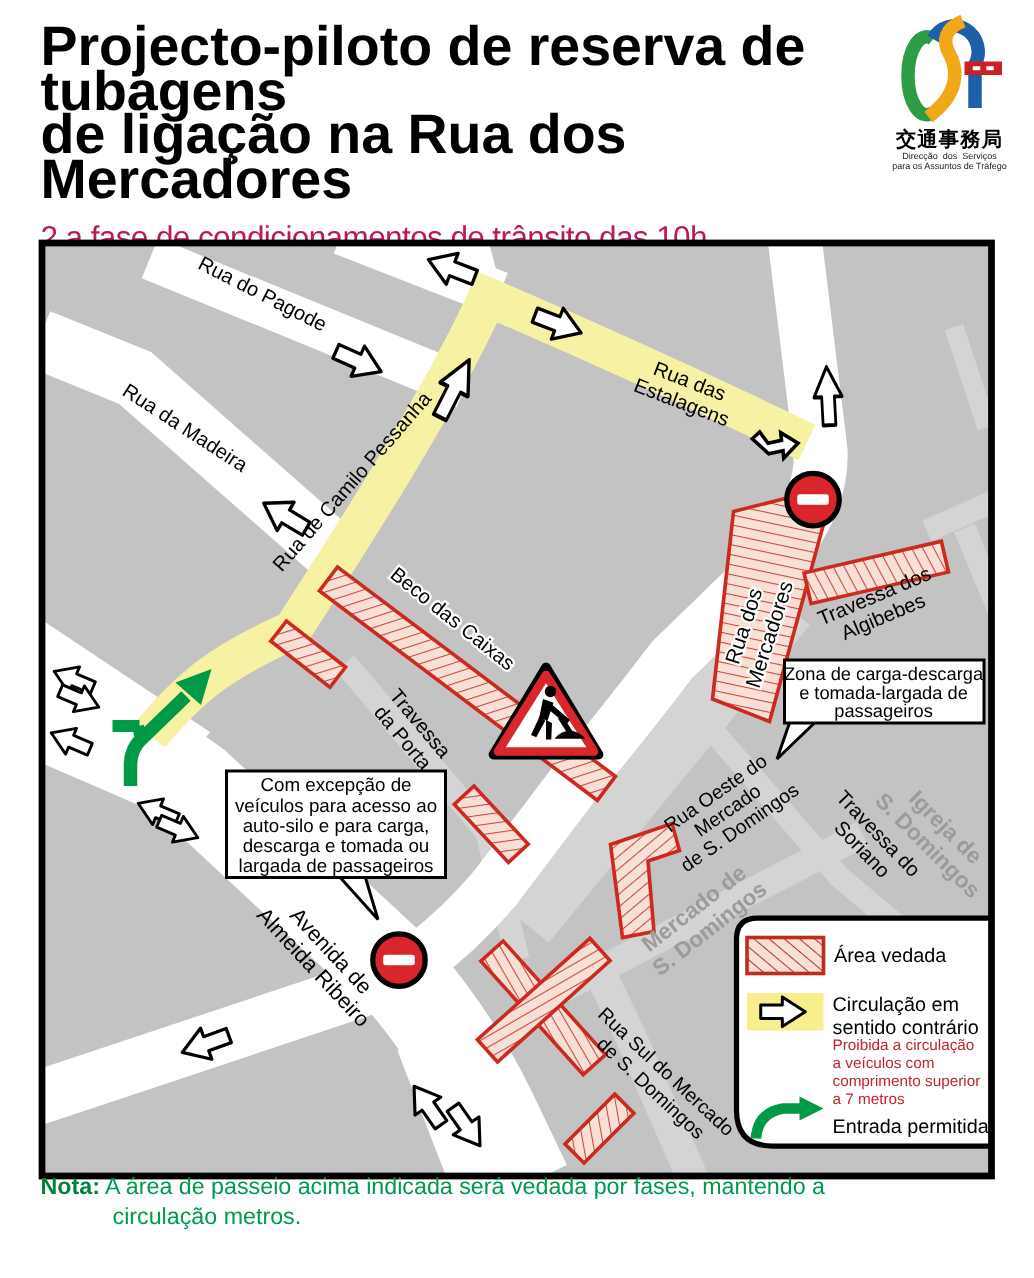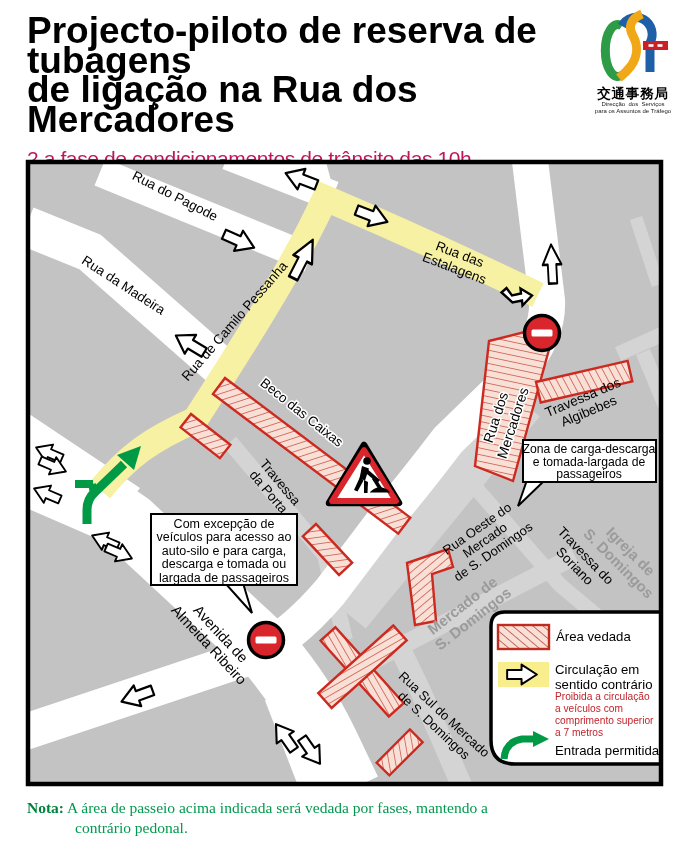--- a/index.html
+++ b/index.html
@@ -1,20 +1,20 @@
 <!DOCTYPE html>
 <html><head>
 <meta charset="utf-8">
 <style>
   html,body{margin:0;padding:0;background:#fff;}
   body{width:689px;height:852px;position:relative;font-family:"Liberation Sans",sans-serif;}
   #hdr{position:absolute;left:27px;top:16px;width:575px;}
   #t1{font-weight:bold;font-size:37px;line-height:29.5px;color:#000;}
   #t2{font-size:21px;line-height:28.5px;color:#be185d;margin-top:11px;letter-spacing:-0.4px;}
-  #note{position:absolute;left:27px;top:798px;width:640px;font-size:15.5px;line-height:20px;font-family:Liberation Serif, serif;}
+  #note{position:absolute;left:27px;top:782px;width:640px;font-size:15.5px;line-height:20px;}
   #note b{color:#00823f;}
   #note span{color:#009a4d;}
   svg{position:absolute;left:0;top:0;}
   text{font-family:"Liberation Sans",sans-serif;}
 </style>
 </head>
 <body>
 <div id="hdr">
   <div id="t1">Projecto-piloto de reserva de tubagens<br>de ligação na Rua dos Mercadores</div>
   <div id="t2">2.a fase de condicionamentos de trânsito das 10h<br>de 27 de Outubro a 7 de Novembro</div>
@@ -218,13 +218,13 @@
     </g>
     <path d="M 504,759 Q 505,742 522,739 L 535,739" fill="none" stroke="#009a47" stroke-width="7"></path>
     <polygon points="549,739 533,731 533,747" fill="#009a47"></polygon>
     <text x="555" y="755" font-size="13.2">Entrada permitida</text>
   </g>
 </g>
 
 <rect x="28" y="162" width="633" height="622" fill="none" stroke="#000" stroke-width="4.5"></rect>
 </svg>
 
-<div id="note"><b>Nota:</b> <span>A área de passeio acima indicada será vedada por fases, mantendo a<br><span style="margin-left:48px">contrário pedonal.</span></span></div>
+<div id="note"><b>Nota:</b> <span>A área de passeio acima indicada será vedada por fases, mantendo a<br><span style="margin-left:48px">circulação metros.</span></span></div>
 
 </body></html>

